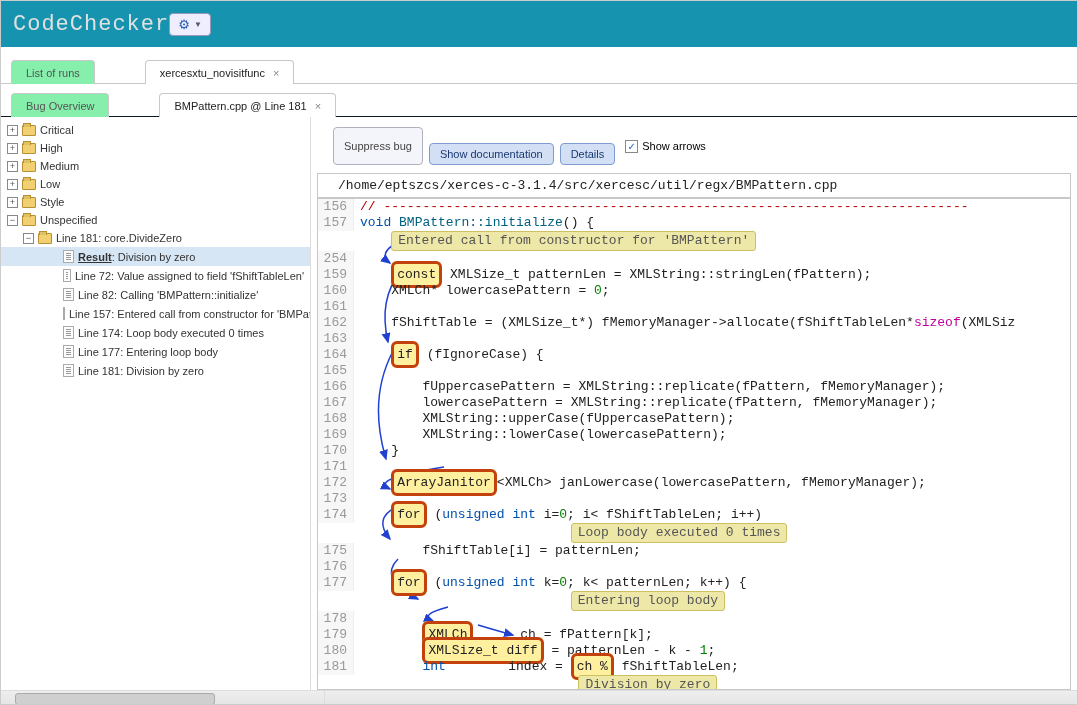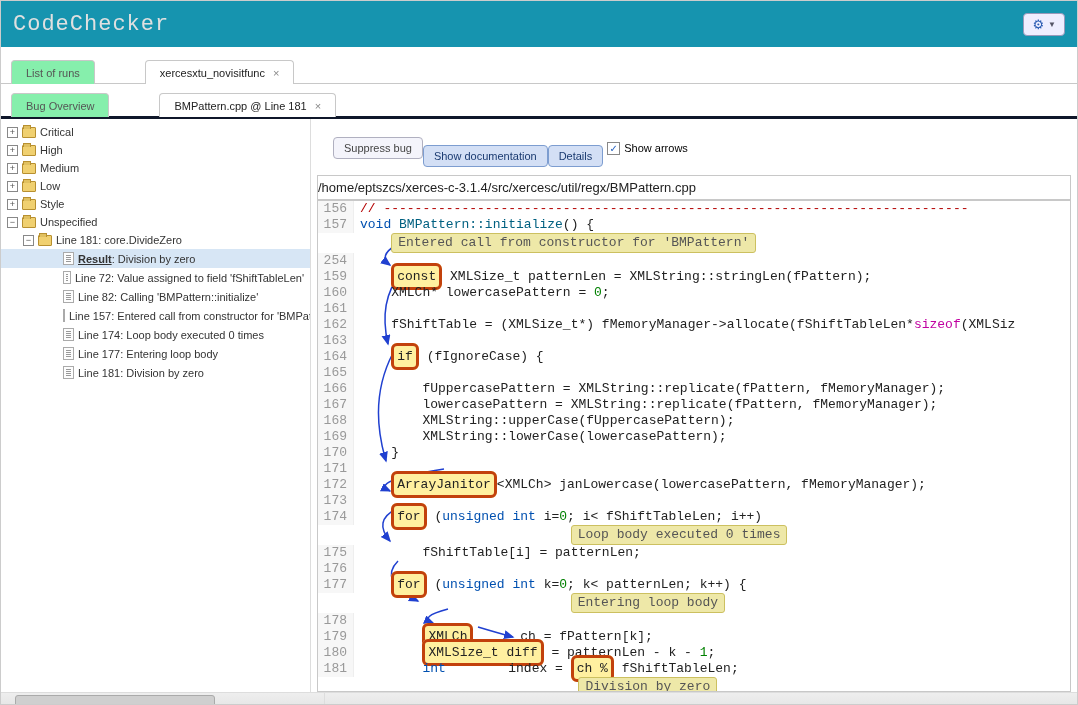--- a/index.html
+++ b/index.html
@@ -1,51 +1,51 @@
 <!DOCTYPE html>
 <html><head>
 <meta charset="utf-8">
 <style>
 * { box-sizing: border-box; margin: 0; padding: 0; }
 body { font-family: Verdana, Geneva, sans-serif; font-size: 11px; background: #fff; }
 .app-frame { border: 1px solid #ccc; width: 1078px; height: 705px; position: relative; overflow: hidden; }
-.header-bar { background: #1694af; height: 46px; display: flex; align-items: center; padding: 16px 12px; justify-content: space-between; }
+.header-bar { background: #1694af; height: 46px; display: flex; align-items: center; padding: 16px 12px; justify-content: flex-start; }
 .app-title { color: #e0e0e0; font-family: "Courier New", monospace; font-size: 22px; letter-spacing: 1px; }
 .header-config { background: #eef; border: 1px solid #99b; border-radius: 4px; padding: 3px 8px; display: flex; align-items: center; gap: 4px; cursor: pointer; }
 .gear-sym { color: #2b5cb3; font-size: 13px; }
 .dd-arrow { font-size: 8px; color: #556; }
 
 .tabstrip { display: flex; align-items: flex-end; border-bottom: 1px solid #c8c8c8; padding: 12px 10px 0 10px; gap: 2px; }
 .tab { padding: 6px 14px 5px 14px; border: 1px solid #c8c8c8; border-bottom: none; border-radius: 4px 4px 0 0; background: #86efac; color: #555; cursor: pointer; display: flex; align-items: center; gap: 8px; position: relative; bottom: -1px; }
 .tab.active { background: #fff; color: #222; margin-left: 48px; }
 .tab-x { color: #888; font-size: 11px; cursor: pointer; }
 
-.subtabs { display: flex; align-items: flex-start; border-bottom: 3px solid #0f172a; padding: 8px 10px 0 10px; gap: 2px; }
+.subtabs { display: flex; align-items: flex-start; border-bottom: 1px solid #0f172a; padding: 8px 10px 0 10px; gap: 2px; }
 
 .body-row { display: flex; height: calc(100% - 46px - 36px - 30px - 18px); }
 .left-pane { width: 310px; border-right: 1px solid #ddd; overflow-y: auto; padding: 4px 0; }
 .tree-row { display: flex; align-items: center; padding: 3px 6px; gap: 4px; cursor: pointer; white-space: nowrap; overflow: hidden; }
 .tree-row.indent1 { padding-left: 22px; }
 .tree-row.indent3 { padding-left: 62px; text-align: center; }
 .tree-row.selrow { background: #d7e6f5; }
 .expander { width: 11px; height: 11px; border: 1px solid #888; display: inline-flex; align-items: center; justify-content: center; font-size: 9px; line-height: 1; color: #555; background: #fff; }
 .folder-ico { width: 14px; height: 11px; background: #f0d070; border: 1px solid #b89030; border-radius: 1px; display: inline-block; position: relative; }
 .folder-ico::before { content: ""; position: absolute; top: -3px; left: 0; width: 6px; height: 3px; background: #e0c060; border: 1px solid #b89030; border-bottom: none; }
 .doc-ico { width: 11px; height: 13px; background: #fdfdfd; border: 1px solid #aaa; display: inline-block; position: relative; }
 .doc-ico::after { content: ""; position: absolute; top: 2px; left: 2px; right: 2px; height: 1px; background: #999; box-shadow: 0 2px 0 #999, 0 4px 0 #999, 0 6px 0 #999; }
 .tree-label { color: #333; }
 .tree-label.bold { font-weight: bold; text-decoration: underline; }
 
 .right-pane { flex: 1; display: flex; flex-direction: column; padding: 6px 6px 0 6px; overflow: hidden; }
-.toolbar-row { display: flex; align-items: center; padding: 4px 0 8px 16px; }
+.toolbar-row { display: flex; gap: 6px; padding: 4px 0 8px 16px; }
 .btn { border: 1px solid #b0b0c0; border-radius: 4px; padding: 4px 10px; background: #f4f4fb; color: #444; cursor: pointer; font-family: inherit; font-size: 11px; }
 .btn.sel { background: #d3dff5; border-color: #7d9dd0; color: #1a3a70; margin-top: 16px; }
 .check-wrap { display: flex; align-items: center; gap: 4px; margin-left: 4px; }
 .checkbox { width: 13px; height: 13px; border: 1px solid #888; background: #fff; display: inline-flex; align-items: center; justify-content: center; font-size: 10px; color: #2360c0; }
-.filepath { border: 1px solid #c8c8c8; padding: 4px 0; font-family: Liberation Sans, sans-serif; font-size: 13px; color: #222; background: #fff; }
+.filepath { border: 1px solid #c8c8c8; padding: 4px 20px; font-family: Liberation Mono, monospace; font-size: 13px; color: #222; background: #fff; }
 
 .code-wrap { flex: 1; border: 1px solid #c8c8c8; overflow: auto; position: relative; font-family: "Courier New", monospace; font-size: 13px; line-height: 16px; background: #fff; }
 .code-line { display: flex; align-items: center; }
 .gutter { width: 36px; text-align: right; color: #999; padding-right: 6px; background: #f7f7f7; border-right: 1px solid #eee; flex-shrink: 0; user-select: none; }
 .code-txt { padding-left: 6px; white-space: pre; color: #222; position: relative; }
 .cmt { color: #b40000; }
 .kw { color: #c000a0; }
 .kw2 { color: #0050b0; }
 .num { color: #008000; }
 .func { color: #006080; }

